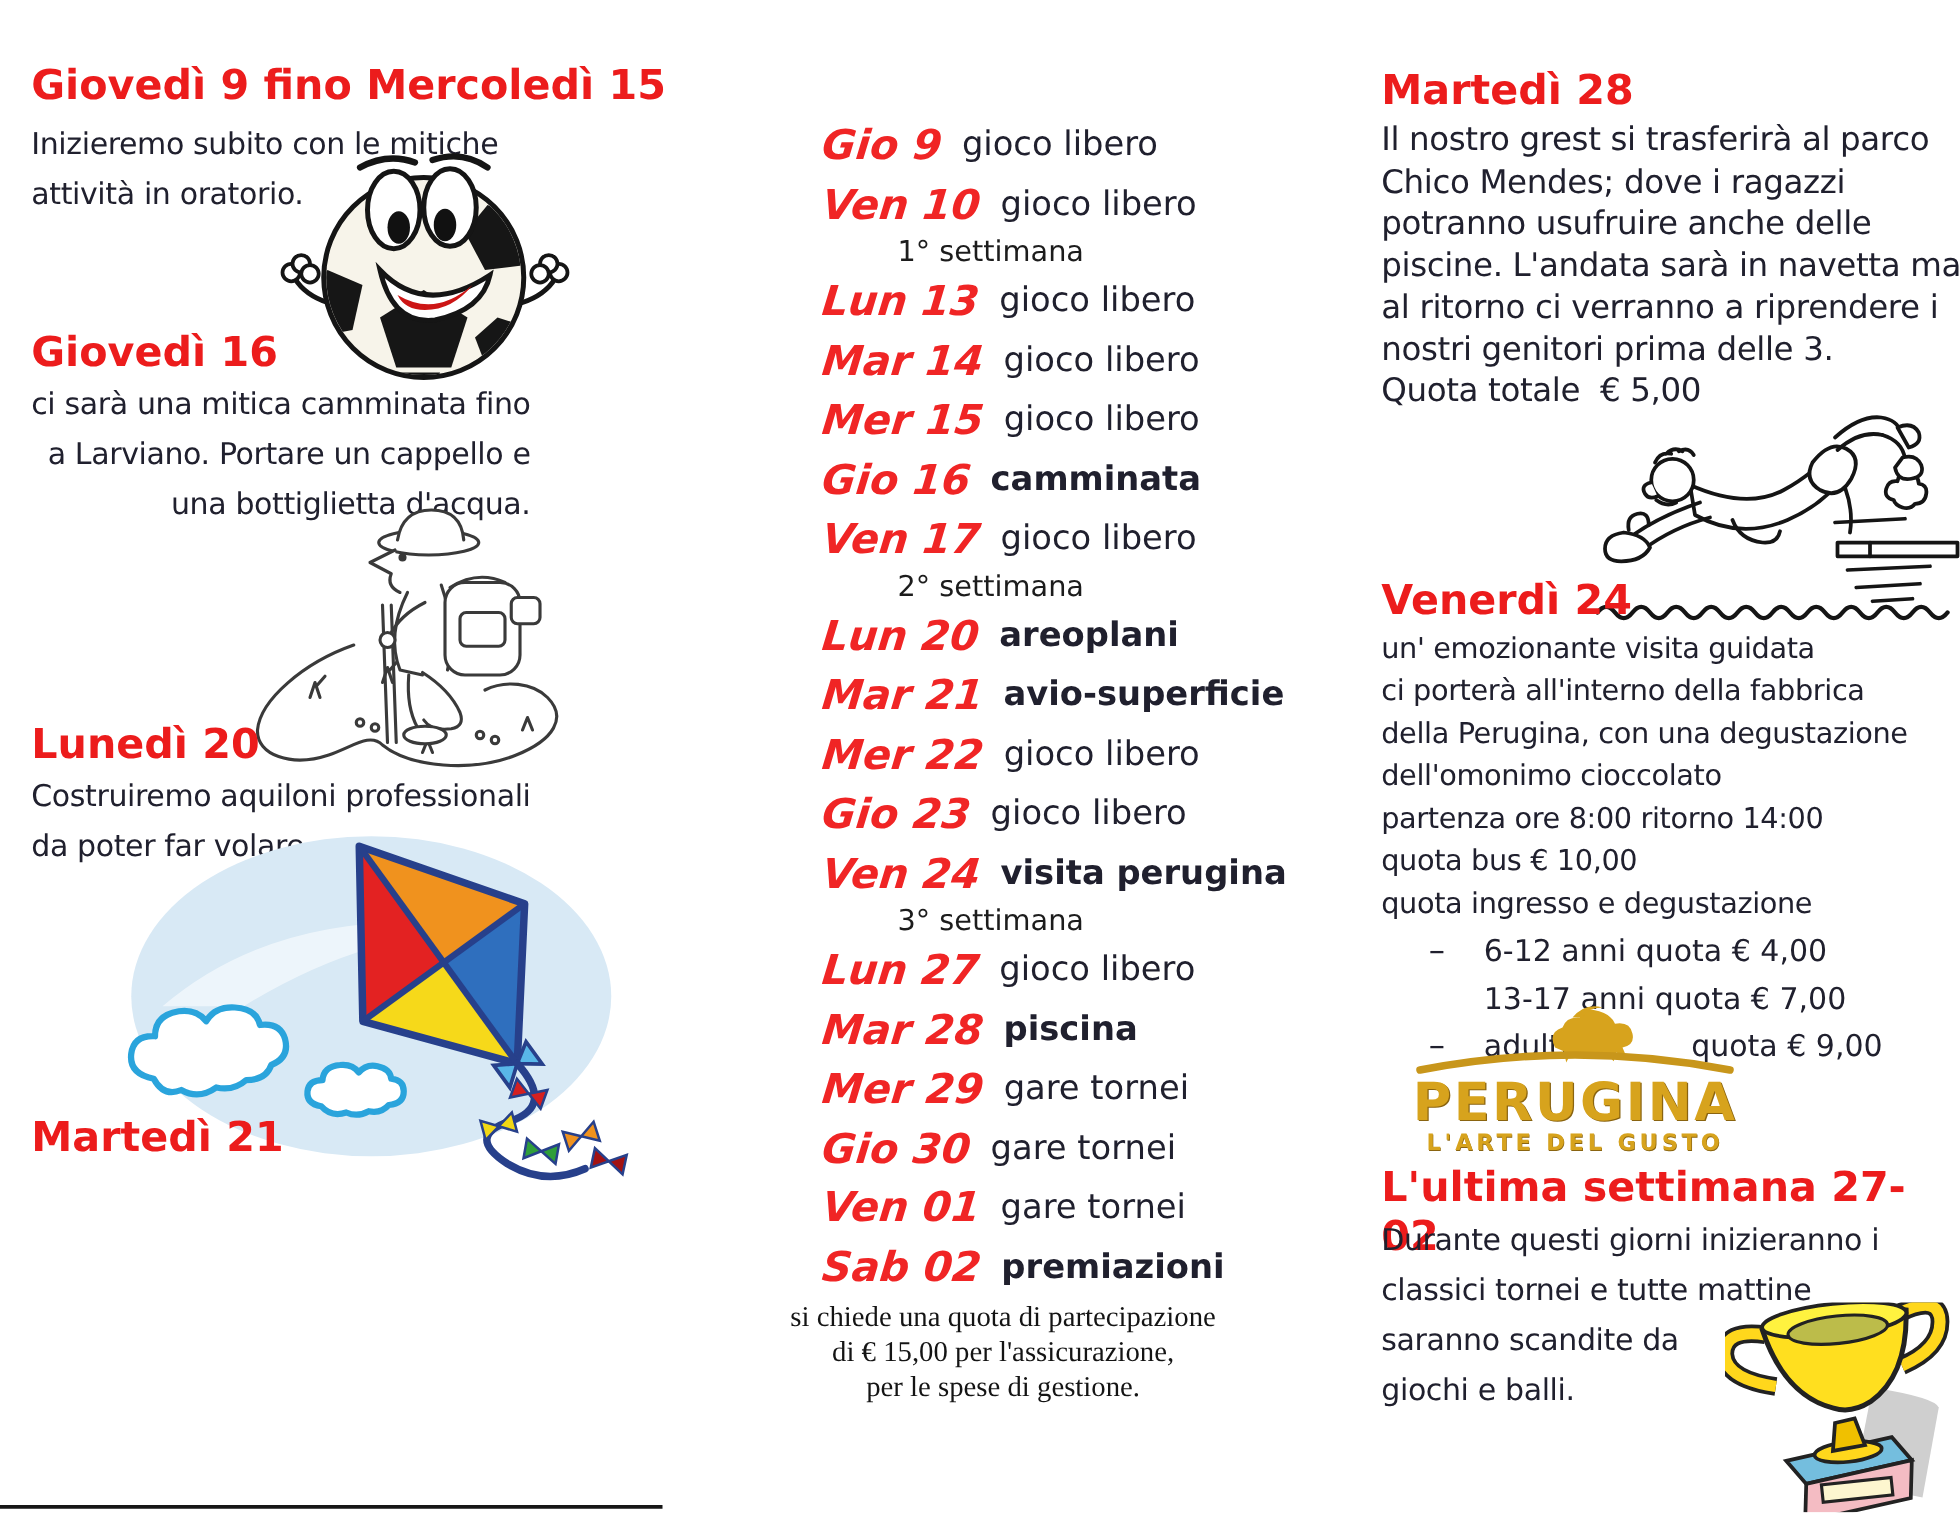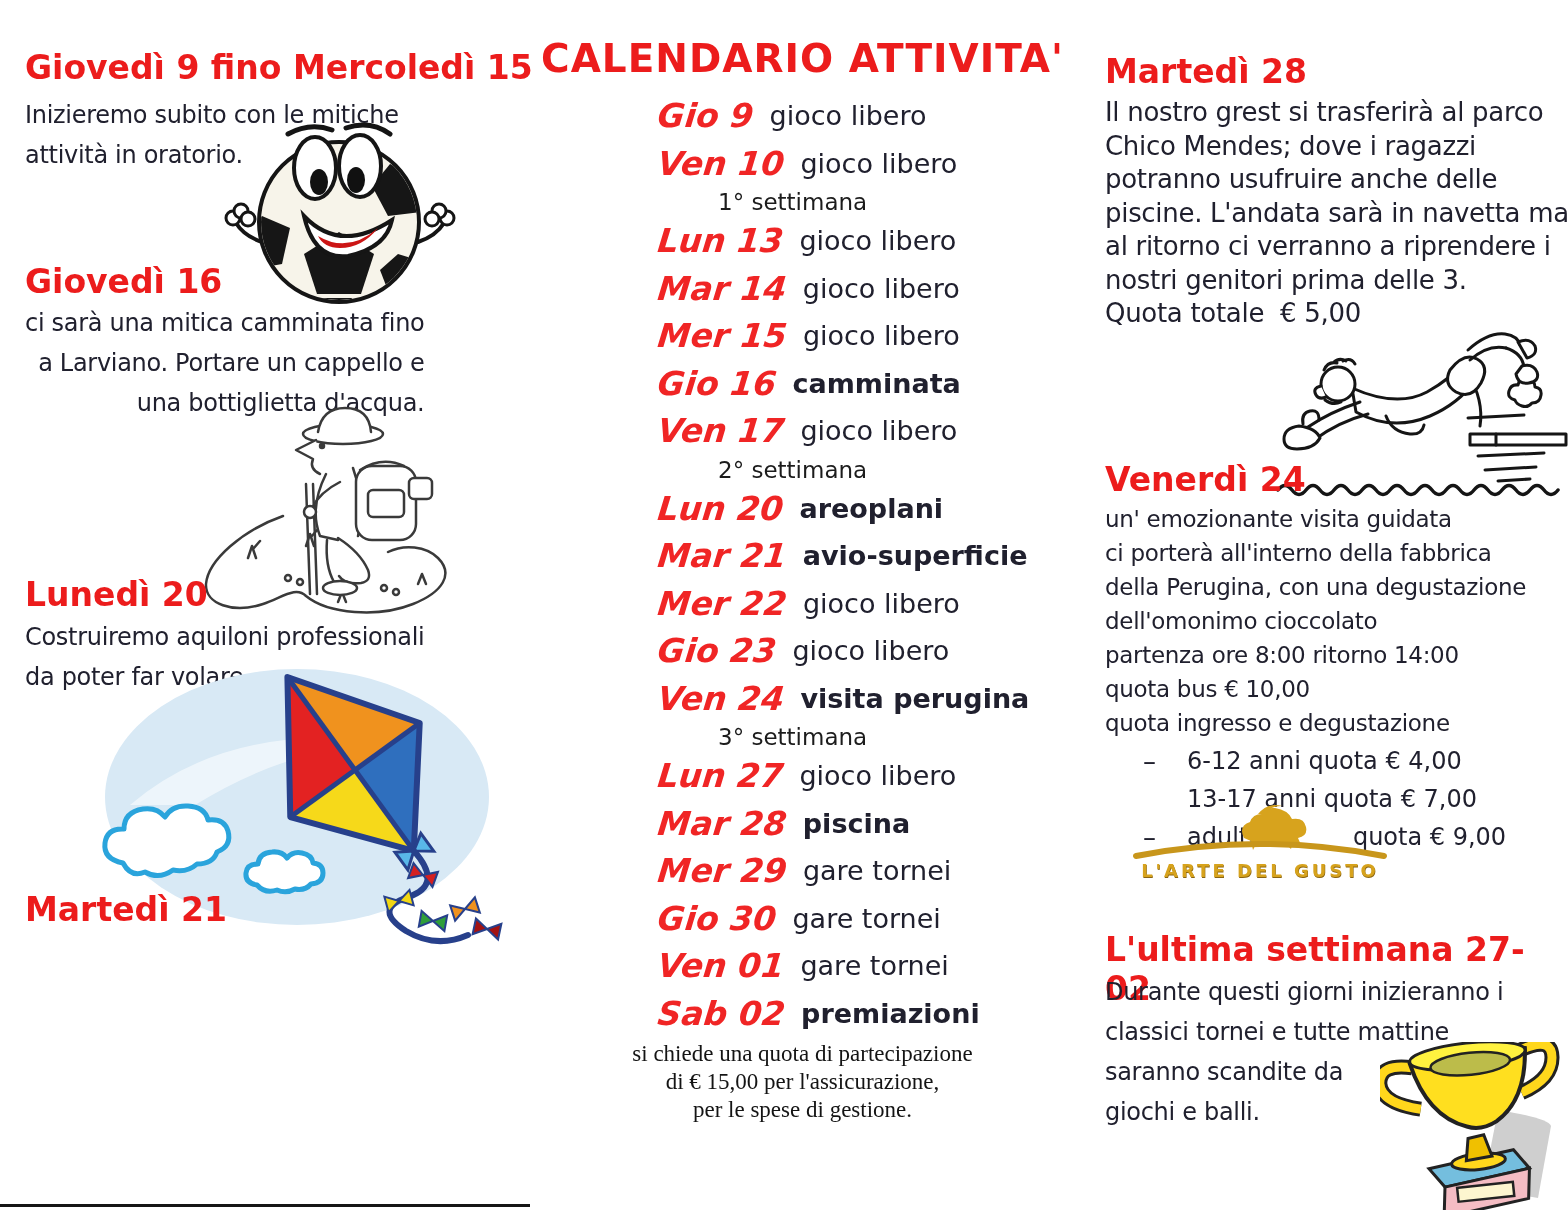--- a/index.html
+++ b/index.html
@@ -164,21 +164,20 @@
         </g>
     </g>
     <g fill="#ffffff" stroke="#2aa4dc" stroke-width="5" stroke-linejoin="round">
       <path d="M38,218 q-20,-4 -18,-20 q2,-15 19,-14 q0,-17 19,-20 q14,-2 22,8 q7,-12 23,-11 q17,1 20,14 q16,-2 20,11 q4,15 -11,21 q-4,12 -20,12 q-10,9 -24,6 q-14,10 -28,2 q-14,6 -22,-9 z"></path>
       <path d="M172,240 q-12,-2 -11,-12 q1,-9 12,-9 q1,-11 14,-12 q10,-1 15,6 q6,-7 15,-5 q10,2 11,10 q10,1 10,10 q0,10 -12,11 q-6,7 -16,5 q-9,5 -18,1 q-12,4 -20,-5 z"></path>
     </g>
   </svg>
 
   <div class="abs h-red" style="left:25px;top:890px;">Martedì 21</div>
 
-  <div class="abs cal-title" style="left:530px;top:36px;">CALENDARIO ATTIVITA'</div>
 
   <div class="abs cal-list">
     <div class="cal-row">
         <span class="cal-day">Gio 9</span>
         <span class="cal-act">gioco libero</span>
       </div>
     <div class="cal-row">
         <span class="cal-day">Ven 10</span>
         <span class="cal-act">gioco libero</span>
       </div>
@@ -321,20 +320,21 @@
   </div>
 
   <div class="abs logo-block">
     <svg width="268" height="62" viewBox="0 0 268 62">
       <g fill="#d7a31d">
         <path d="M118,40 q-6,-12 6,-16 q3,-9 14,-8 q2,-7 11,-6 q13,2 17,11 q12,-2 14,8 q2,9 -8,11 l3,7 l-8,-3 l-2,7 l-7,-7 q-15,5 -27,0 l-4,8 l-2,-9 z"></path>
         <path d="M132,16 q10,-12 24,-8 q-12,0 -16,8 z"></path>
       </g>
       <path d="M10,58 Q134,34 258,58" fill="none" stroke="#c8961b" stroke-width="6" stroke-linecap="round"></path>
     </svg>
+    <div class="logo-brand">PERUGINA</div>
     <div class="logo-tagline">L'ARTE DEL GUSTO</div>
   </div>
 
   <div class="abs h-red" style="left:1105px;top:930px;">L'ultima settimana 27-02</div>
   <div class="abs para" style="left:1105px;top:972px;line-height:40px;">Durante questi giorni inizieranno i
 classici tornei e tutte mattine
 saranno scandite da
 giochi e balli.</div>
 
   <svg class="abs" style="left:1380px;top:1042px;" width="185" height="168" viewBox="0 0 185 168">

